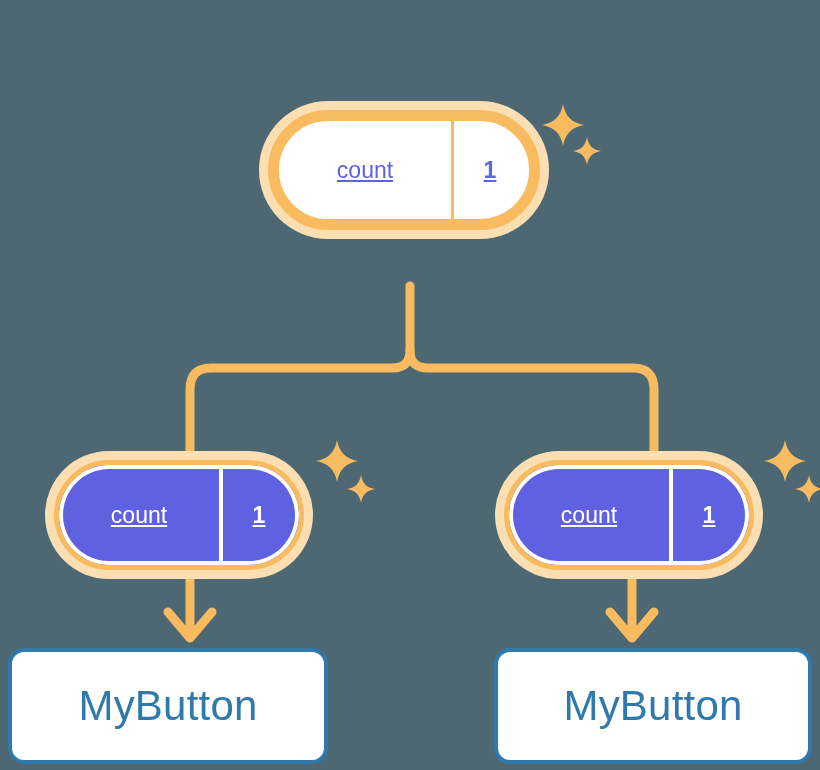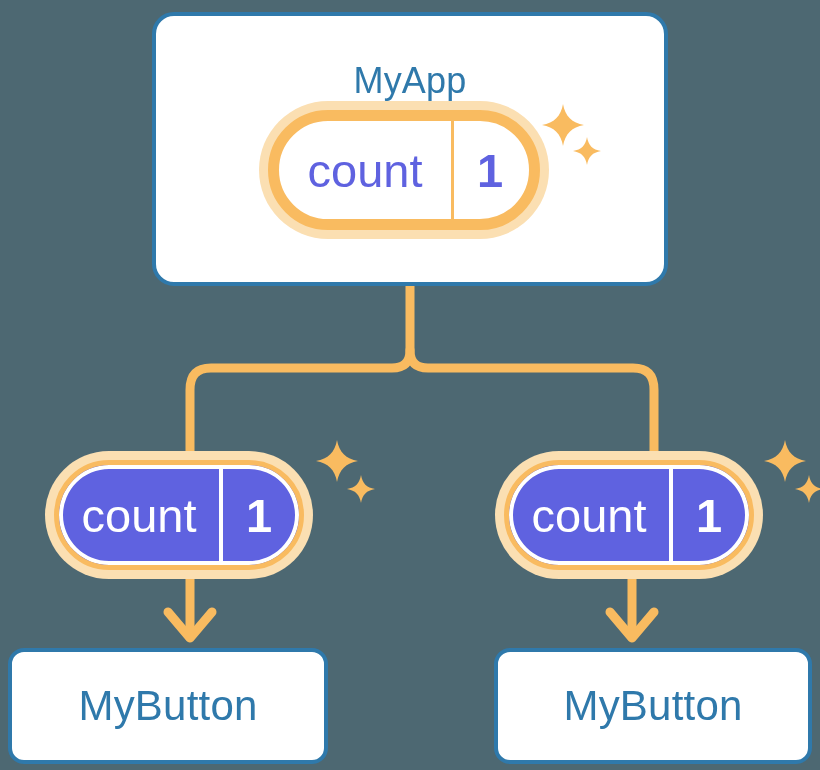--- a/index.html
+++ b/index.html
@@ -74,21 +74,21 @@
     width:250px;height:110px;
     border:5px solid #f9bb60;
     background:#5f62e0;
     box-shadow:0 0 0 4px #ffffff inset,0 0 0 9px #fbdfb2;
   }
   .pill.solid .pill-key,.pill.solid .pill-val{color:#ffffff;}
   .pill.solid .pill-divider{background:#ffffff;}
 
   .pill-key,.pill-val{
     display:flex;align-items:center;justify-content:center;
-    font-size:47px;white-space:nowrap;
+    font-size:23px;white-space:nowrap;text-decoration:underline;
   }
   .pill.light .pill-key{flex:0 0 172px;}
   .pill.light .pill-val{flex:1 1 auto;font-weight:700;}
   .pill.solid .pill-key{flex:0 0 160px;}
   .pill.solid .pill-val{flex:1 1 auto;font-weight:700;}
   .pill-divider{position:absolute;top:0;bottom:0;width:3px;}
   .pill.light .pill-divider{left:172px;}
   .pill.solid .pill-divider{left:160px;top:4px;bottom:4px;width:4px;}
 
   
@@ -120,23 +120,20 @@
     </g>
 
     <g stroke="#f9bb60" stroke-width="9" stroke-linecap="round" fill="none">
       <path d="M190,578 L190,637"></path>
       <path d="M168,612 L190,638 L212,612" stroke-linejoin="round"></path>
       <path d="M632,578 L632,637"></path>
       <path d="M610,612 L632,638 L654,612" stroke-linejoin="round"></path>
     </g>
   </svg>
 
-  <div class="card" id="app-card">
-    <div class="card-title">MyApp</div>
-  </div>
 
   <div class="pill-wrap" id="pill-app">
     <div class="pill light">
       <div class="pill-key">count</div>
       <div class="pill-divider"></div>
       <div class="pill-val">1</div>
     </div>
 
     <svg class="sparkle" style="left:272px;top:-8px;width:46px;height:46px;" viewBox="0 0 46 46">
       <path fill="#f9bb60" d="M23,2 C25,14 32,21 44,23 C32,25 25,32 23,44 C21,32 14,25 2,23 C14,21 21,14 23,2 Z"></path>

